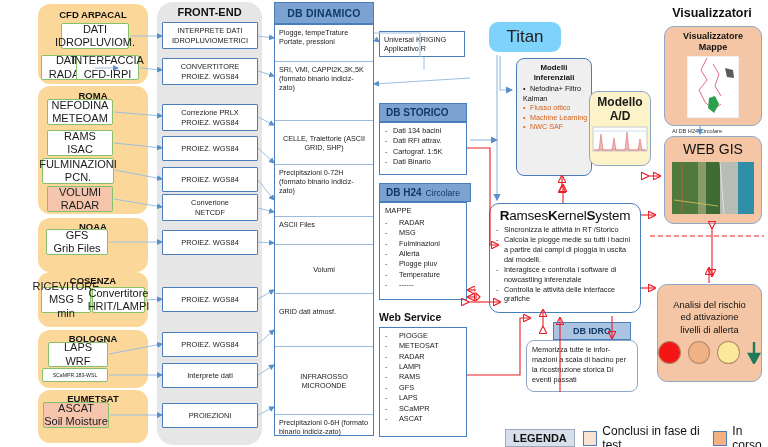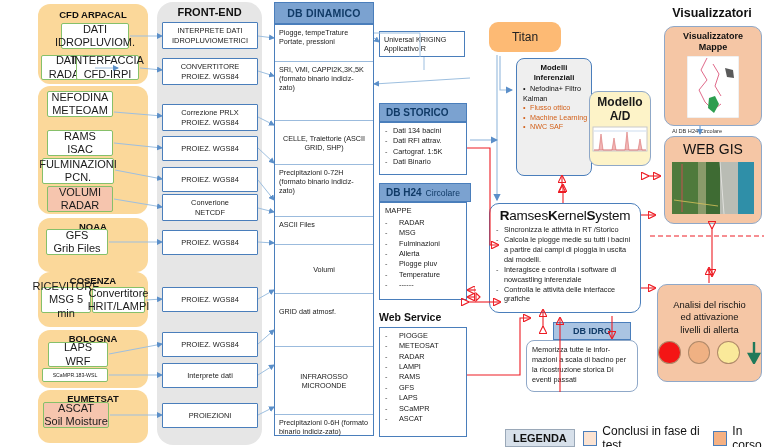--- a/index.html
+++ b/index.html
@@ -43,22 +43,22 @@
            line-height:1.42;padding:3px 5px;color:#1a1a1a;}
   .listbox ul{margin:0;padding:0;list-style:none;}
   .listbox li{white-space:nowrap;}
   .listbox li .dash{display:inline-block;width:8px;color:#444;}
   .listbox .maptitle{font-size:7.6px;margin-bottom:1px;}
   .listbox .ind li .dash{width:14px;}
 
   .wstitle{font-weight:bold;font-size:10.5px;color:#111;}
 
   
-  .titan{background:#fdba74;border-radius:9px;display:flex;align-items:center;
-         justify-content:center;font-size:12px;color:#222;}
+  .titan{background:#7dd3fc;border-radius:9px;display:flex;align-items:center;
+         justify-content:center;font-size:17px;color:#222;}
   .modelbox{background:#efefef;border:1.4px solid #4a7ebb;border-radius:8px;
             font-size:7.2px;line-height:1.3;padding:4px 3px 3px 3px;}
   .modelbox .mt{font-weight:bold;text-align:center;font-size:7.8px;line-height:1.25;
                 margin-bottom:2px;color:#111;}
   .modelbox ul{margin:0;padding:0 0 0 3px;list-style:none;}
   .modelbox li{margin:0 0 0 0;}
   .modelbox li .b{display:inline-block;width:7px;}
   .orange{color:#d2601a;}
 
   .modad{background:#fdf3c8;border:1.4px solid #8fa8c8;border-radius:9px;
@@ -117,21 +117,21 @@
     <span>RADAR</span>
   </div>
   <div class="abs srcbox" style="left:76px;top:55px;width:63px;height:25px;">
     <span>INTERFACCIA</span>
     <span>CFD-IRPI</span>
   </div>
 
   <div class="abs grouppanel" style="left:38px;top:86px;width:110px;height:128px;">
     <div class="grouptitle" style="margin-top:4px;">ROMA</div>
   </div>
-  <div class="abs srcbox" style="left:47px;top:91px;width:66px;height:26px;">
+  <div class="abs srcbox" style="left:47px;top:99px;width:66px;height:26px;">
     <span>NEFODINA</span>
     <span>METEOAM</span>
   </div>
   <div class="abs srcbox" style="left:47px;top:130px;width:66px;height:26px;">
     <span>RAMS</span>
     <span>ISAC</span>
   </div>
   <div class="abs srcbox" style="left:42px;top:158px;width:72px;height:26px;">
     <span>FULMINAZIONI</span>
     <span>PCN.</span>

